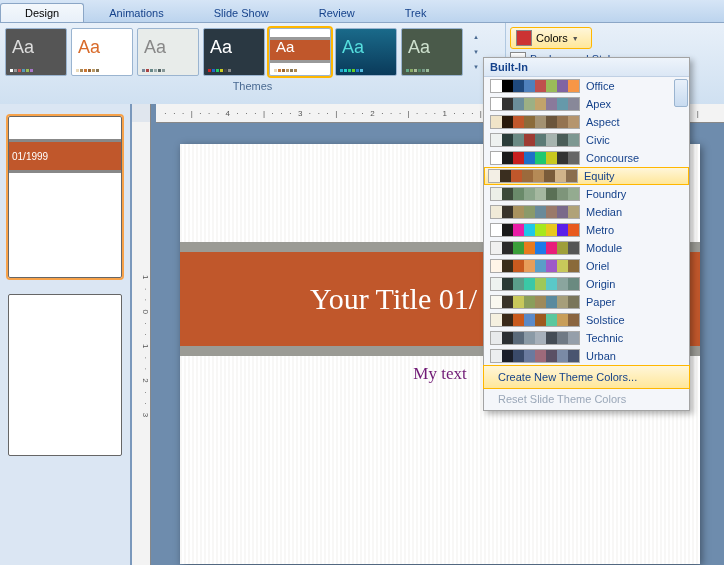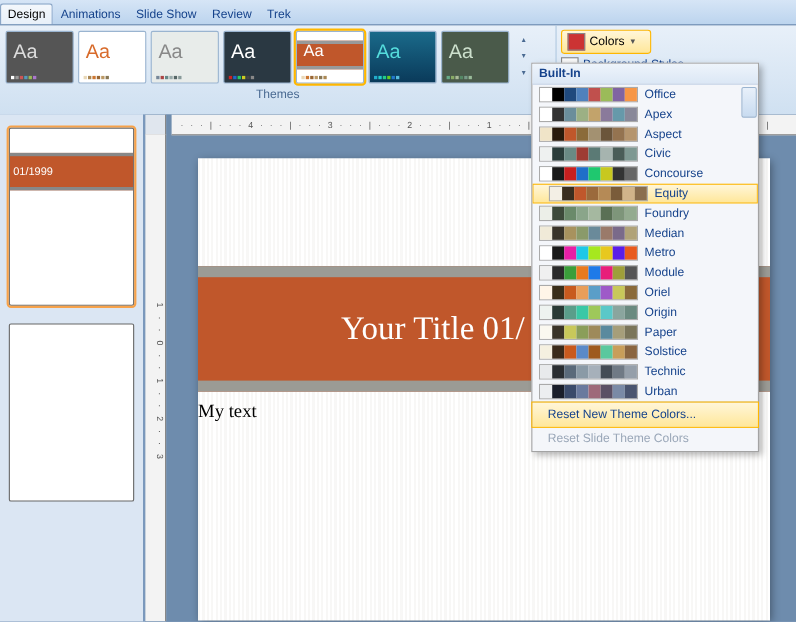--- a/index.html
+++ b/index.html
@@ -1,17 +1,17 @@
 <!DOCTYPE html>
 <html><head>
 <meta charset="utf-8">
 <style>
 html,body{margin:0;padding:0;font-family:"Segoe UI",Tahoma,sans-serif;font-size:11px;background:#335b8a;width:724px;height:565px;overflow:hidden}
 .ribbon-tabs{background:linear-gradient(#d6e5f6,#bcd4ee);height:22px;display:flex;align-items:flex-end;border-bottom:1px solid #8ba6c6}
-.tab{padding:3px 6px;color:#15428b;cursor:pointer;border:1px solid transparent;border-bottom:none;border-radius:3px 3px 0 0}
+.tab{padding:3px 24px;color:#15428b;cursor:pointer;border:1px solid transparent;border-bottom:none;border-radius:3px 3px 0 0}
 .tab.active{background:linear-gradient(#f4f8fc,#e8f0f9);border-color:#8ba6c6;color:#000}
 .ribbon{background:linear-gradient(#e8f0f9,#cfe0f1);height:82px;display:flex;border-bottom:1px solid #8ba6c6;position:relative}
 .themes-group{flex:1;display:flex;flex-direction:column;border-right:1px solid #b0c8e0}
 .theme-thumbs{display:flex;gap:4px;padding:5px 5px 2px 5px;align-items:center}
 .theme-thumb{width:60px;height:46px;border:1px solid #9ab4d0;background:#fff;cursor:pointer;border-radius:2px;overflow:hidden;position:relative}
 .theme-thumb.selected{outline:2px solid #ffb700;outline-offset:0}
 .theme-thumb .aa{font-size:18px;font-weight:400;position:absolute;top:8px;left:6px}
 .theme-thumb .sw{position:absolute;bottom:3px;left:4px;display:flex;gap:1px}
 .theme-thumb .sw i{width:3px;height:3px;display:block}
 .theme-more{width:14px;height:46px;display:flex;flex-direction:column;justify-content:space-around;align-items:center;color:#4a6a92;margin-left:2px}
@@ -29,27 +29,27 @@
 .slide-thumb.sel{outline:2px solid #f7a24a}
 .slide-thumb .band{position:absolute;top:22px;left:0;right:0;height:28px;background:#c0572b;color:#fff;font-size:10px;display:flex;align-items:center;padding-left:3px;border-top:3px solid #888;border-bottom:3px solid #888}
 .edit-pane{flex:1;position:relative;background:#6e8cad;overflow:hidden}
 .ruler-h{position:absolute;top:0;left:24px;right:0;height:18px;background:#f3f3f3;border-bottom:1px solid #888;font-size:8px;color:#555;display:flex;align-items:center;padding-left:8px;letter-spacing:2px;overflow:hidden}
 .ruler-v{position:absolute;top:18px;left:0;width:18px;bottom:0;background:#f3f3f3;border-right:1px solid #888;font-size:8px;color:#555;writing-mode:vertical-rl;text-align:center;letter-spacing:3px;padding-top:8px;overflow:hidden}
 .corner{position:absolute;top:0;left:0;width:18px;height:18px;background:#e0e6ee;border-right:1px solid #888;border-bottom:1px solid #888}
 .slide-canvas{position:absolute;top:40px;left:48px;width:520px;height:420px;background:#fff;box-shadow:2px 2px 8px rgba(0,0,0,.4)}
 .slide-canvas::before{content:"";position:absolute;inset:0;background:repeating-linear-gradient(90deg,#f3f2f0 0 2px,#fff 2px 4px);opacity:.6}
 .title-band{position:absolute;top:98px;left:0;right:0;height:94px;background:#c0572b;border-top:10px solid #9b9b95;border-bottom:10px solid #9b9b95;display:flex;align-items:center;padding-left:130px}
 .title-text{color:#fff;font-family:"Georgia",serif;font-size:30px;font-weight:300}
-.body-text{position:absolute;top:220px;left:0;right:0;text-align:left;font-family:"Georgia",serif;font-size:17px;color:#000000}
+.body-text{position:absolute;top:220px;left:0;right:0;text-align:center;font-family:"Georgia",serif;font-size:17px;color:#701a75}
 
 .colors-panel{position:absolute;top:57px;left:483px;width:205px;background:#f4f6fa;border:1px solid #a3a3a3;box-shadow:3px 3px 6px rgba(0,0,0,.3);z-index:10}
 .panel-header{background:linear-gradient(#eef4fb,#dbe7f5);padding:3px 6px;font-weight:bold;color:#15428b;border-bottom:1px solid #c0d0e4}
 .scheme-list{max-height:430px;overflow:hidden;position:relative}
 .scheme-row{display:flex;align-items:center;padding:2px 6px;cursor:pointer;gap:6px}
-.scheme-row.sel{border:1px solid #ffb700;background:linear-gradient(#fff6d9,#ffe79a);padding:1px 14px}
+.scheme-row.sel{border:1px solid #ffb700;background:linear-gradient(#fff6d9,#ffe79a);padding:1px 3px}
 .swatches{display:flex;border:1px solid #aaa}
 .swatches i{width:11px;height:12px;display:block}
 .scheme-name{color:#15428b}
 .panel-footer{border-top:1px solid #c0d0e4}
 .footer-item{padding:5px 14px;cursor:pointer;color:#15428b}
 .footer-item.hl{background:linear-gradient(#fff6d9,#ffe79a);border:1px solid #ffb700;margin:-1px}
 .footer-item.dis{color:#9aa7b8}
 .scroll-thumb{position:absolute;right:1px;top:2px;width:12px;height:26px;background:linear-gradient(#e8f0fa,#c8dbf0);border:1px solid #9ab4d0;border-radius:2px}
 </style>
 </head>
@@ -392,16 +392,16 @@
           <i style="background: rgb(106, 122, 158);"></i>
           <i style="background: rgb(158, 106, 122);"></i>
           <i style="background: rgb(90, 80, 101);"></i>
           <i style="background: rgb(122, 138, 166);"></i>
           <i style="background: rgb(74, 85, 112);"></i>
         </div>
         <span class="scheme-name">Urban</span>
       </div>
     </div>
   <div class="panel-footer">
-    <div class="footer-item hl">Reset New Theme Colors...</div>
+    <div class="footer-item hl">Create New Theme Colors...</div>
     <div class="footer-item dis">Reset Slide Theme Colors</div>
   </div>
 </div>
 
 </body></html>

